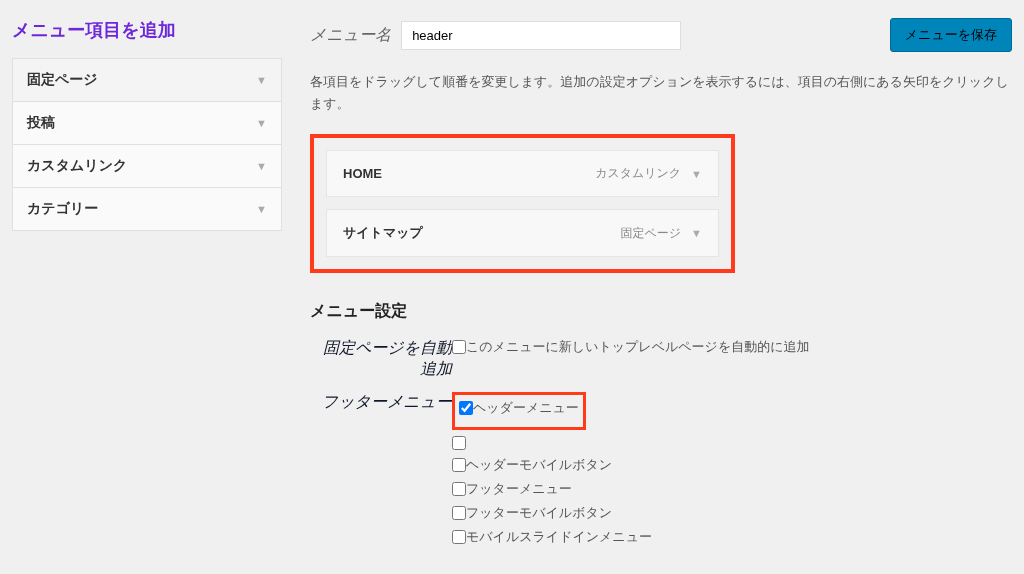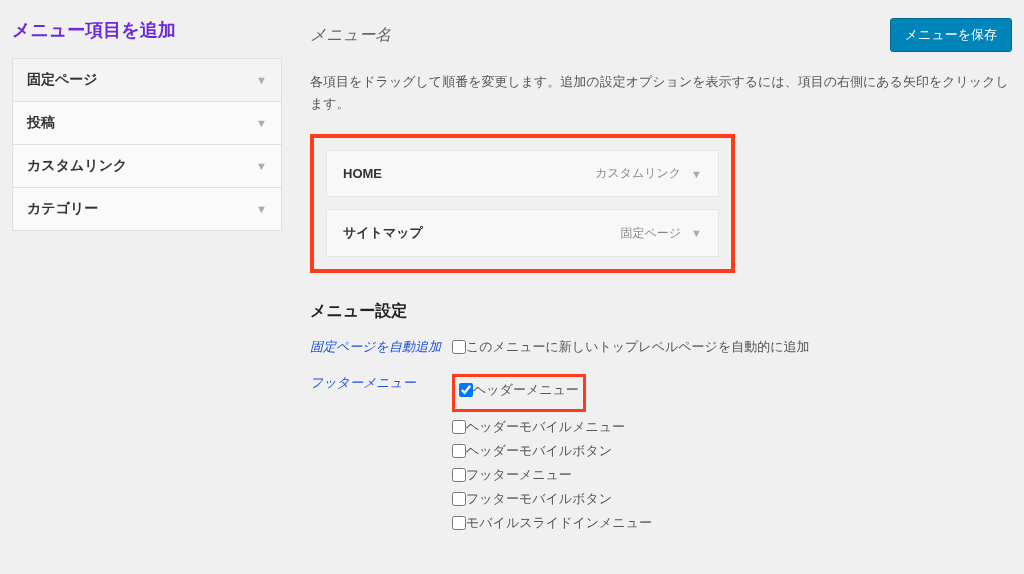--- a/index.html
+++ b/index.html
@@ -40,21 +40,21 @@
   .name-label { font-style: italic; color: #666; font-size: 16px; }
   .name-input {
     border: 1px solid #ddd;
     padding: 6px 10px;
     font-size: 13px;
     width: 280px;
     background: #fff;
   }
   .save-btn {
     background: #0085ba;
-    color: #ffffff;
+    color: #000000;
     border: 1px solid #006a95;
     padding: 7px 14px;
     font-size: 13px;
     cursor: pointer;
     border-radius: 3px;
     margin-left: auto;
     font-family: Liberation Mono, monospace;
   }
   .desc { color: #555; font-size: 13px; margin-bottom: 18px; line-height: 1.7; font-family: Liberation Mono, monospace; }
 
@@ -75,21 +75,21 @@
     cursor: move;
   }
   .menu-item + .menu-item { margin-top: 12px; }
   .menu-item-title { font-weight: 700; color: #333; }
   .menu-item-type { margin-left: auto; color: #888; font-size: 12px; }
   .menu-item-arrow { color: #aaa; margin-left: 10px; font-size: 11px; }
 
   
   .settings-title { font-size: 16px; font-weight: 700; margin-bottom: 16px; color: #222; }
   .setting-row { display: flex; align-items: flex-start; margin-bottom: 12px; }
-  .setting-label { width: 142px; font-style: italic; color: #1d4ed8; font-size: 13px; }
+  .setting-label { width: 142px; font-style: italic; color: #0f172a; font-size: 16px; text-align: right; }
   .checkarea label { display: flex; align-items: center; gap: 0; color: #555; font-size: 13px; margin-bottom: 6px; cursor: pointer; }
   input[type=checkbox] { width: 14px; height: 14px; cursor: pointer; }
   .loc-highlight { border: 3px solid #ff3b1c; padding: 4px 4px; display: inline-flex; }
 </style>
 </head>
 <body>
 
 <div class="left-col">
   <h2>メニュー項目を追加</h2>
   <div class="accordion">
@@ -109,20 +109,21 @@
       <span>カテゴリー</span>
       <span class="chevron">▼</span>
     </div>
   </div>
 </div>
 
 <div class="right-col">
 
   <div class="name-row">
     <span class="name-label">メニュー名</span>
+    <input class="name-input" type="text" value="header" style="">
     <button class="save-btn">メニューを保存</button>
   </div>
 
   <p class="desc">各項目をドラッグして順番を変更します。追加の設定オプションを表示するには、項目の右側にある矢印をクリックします。</p>
 
   <div class="highlight-box">
     <div class="menu-item">
       <span class="menu-item-title">HOME</span>
       <span class="menu-item-type">カスタムリンク</span>
       <span class="menu-item-arrow">▼</span>
@@ -150,21 +151,20 @@
     <div class="setting-label">フッターメニュー</div>
     <div class="checkarea">
       <div class="loc-highlight">
         <label>
           <input type="checkbox" checked="" style="">
           <span>ヘッダーメニュー</span>
         </label>
       </div>
       <label style="margin-top:6px;">
         <input type="checkbox" style="">
-        <span>ヘッダーモバイルメニュー</span>
       </label>
       <label>
         <input type="checkbox" style="">
         <span>ヘッダーモバイルボタン</span>
       </label>
       <label>
         <input type="checkbox" style="">
         <span>フッターメニュー</span>
       </label>
       <label>

